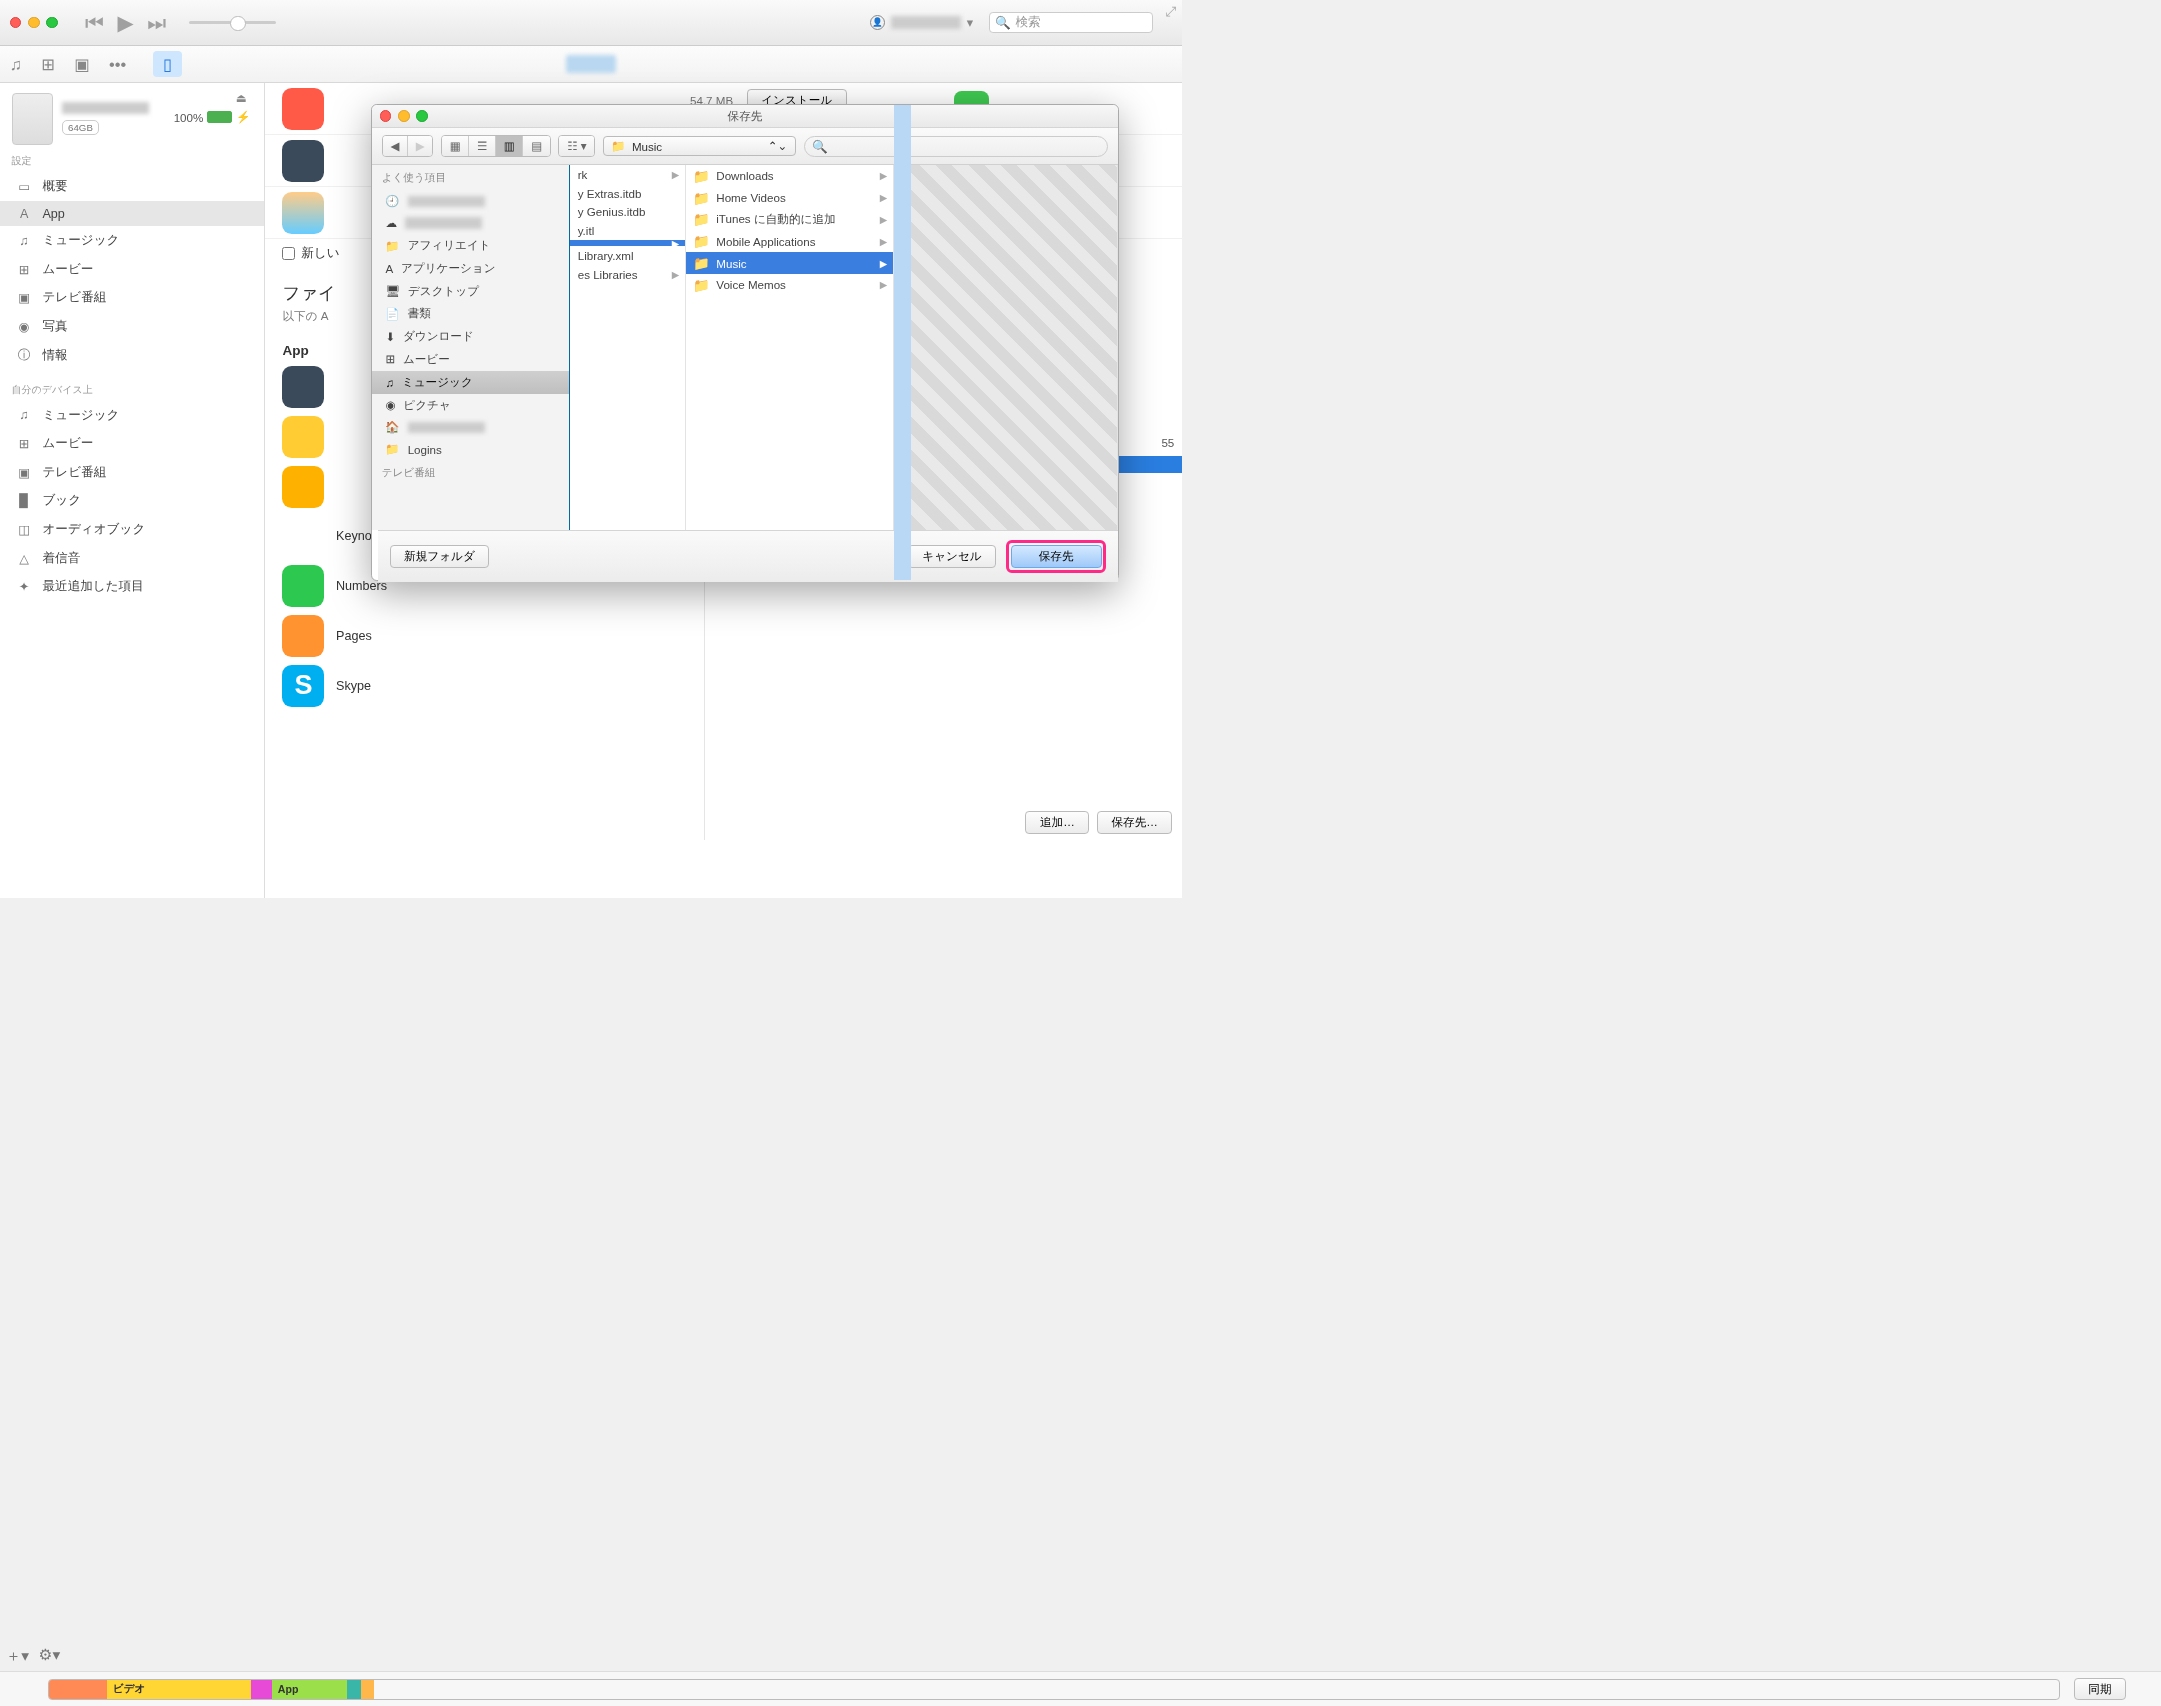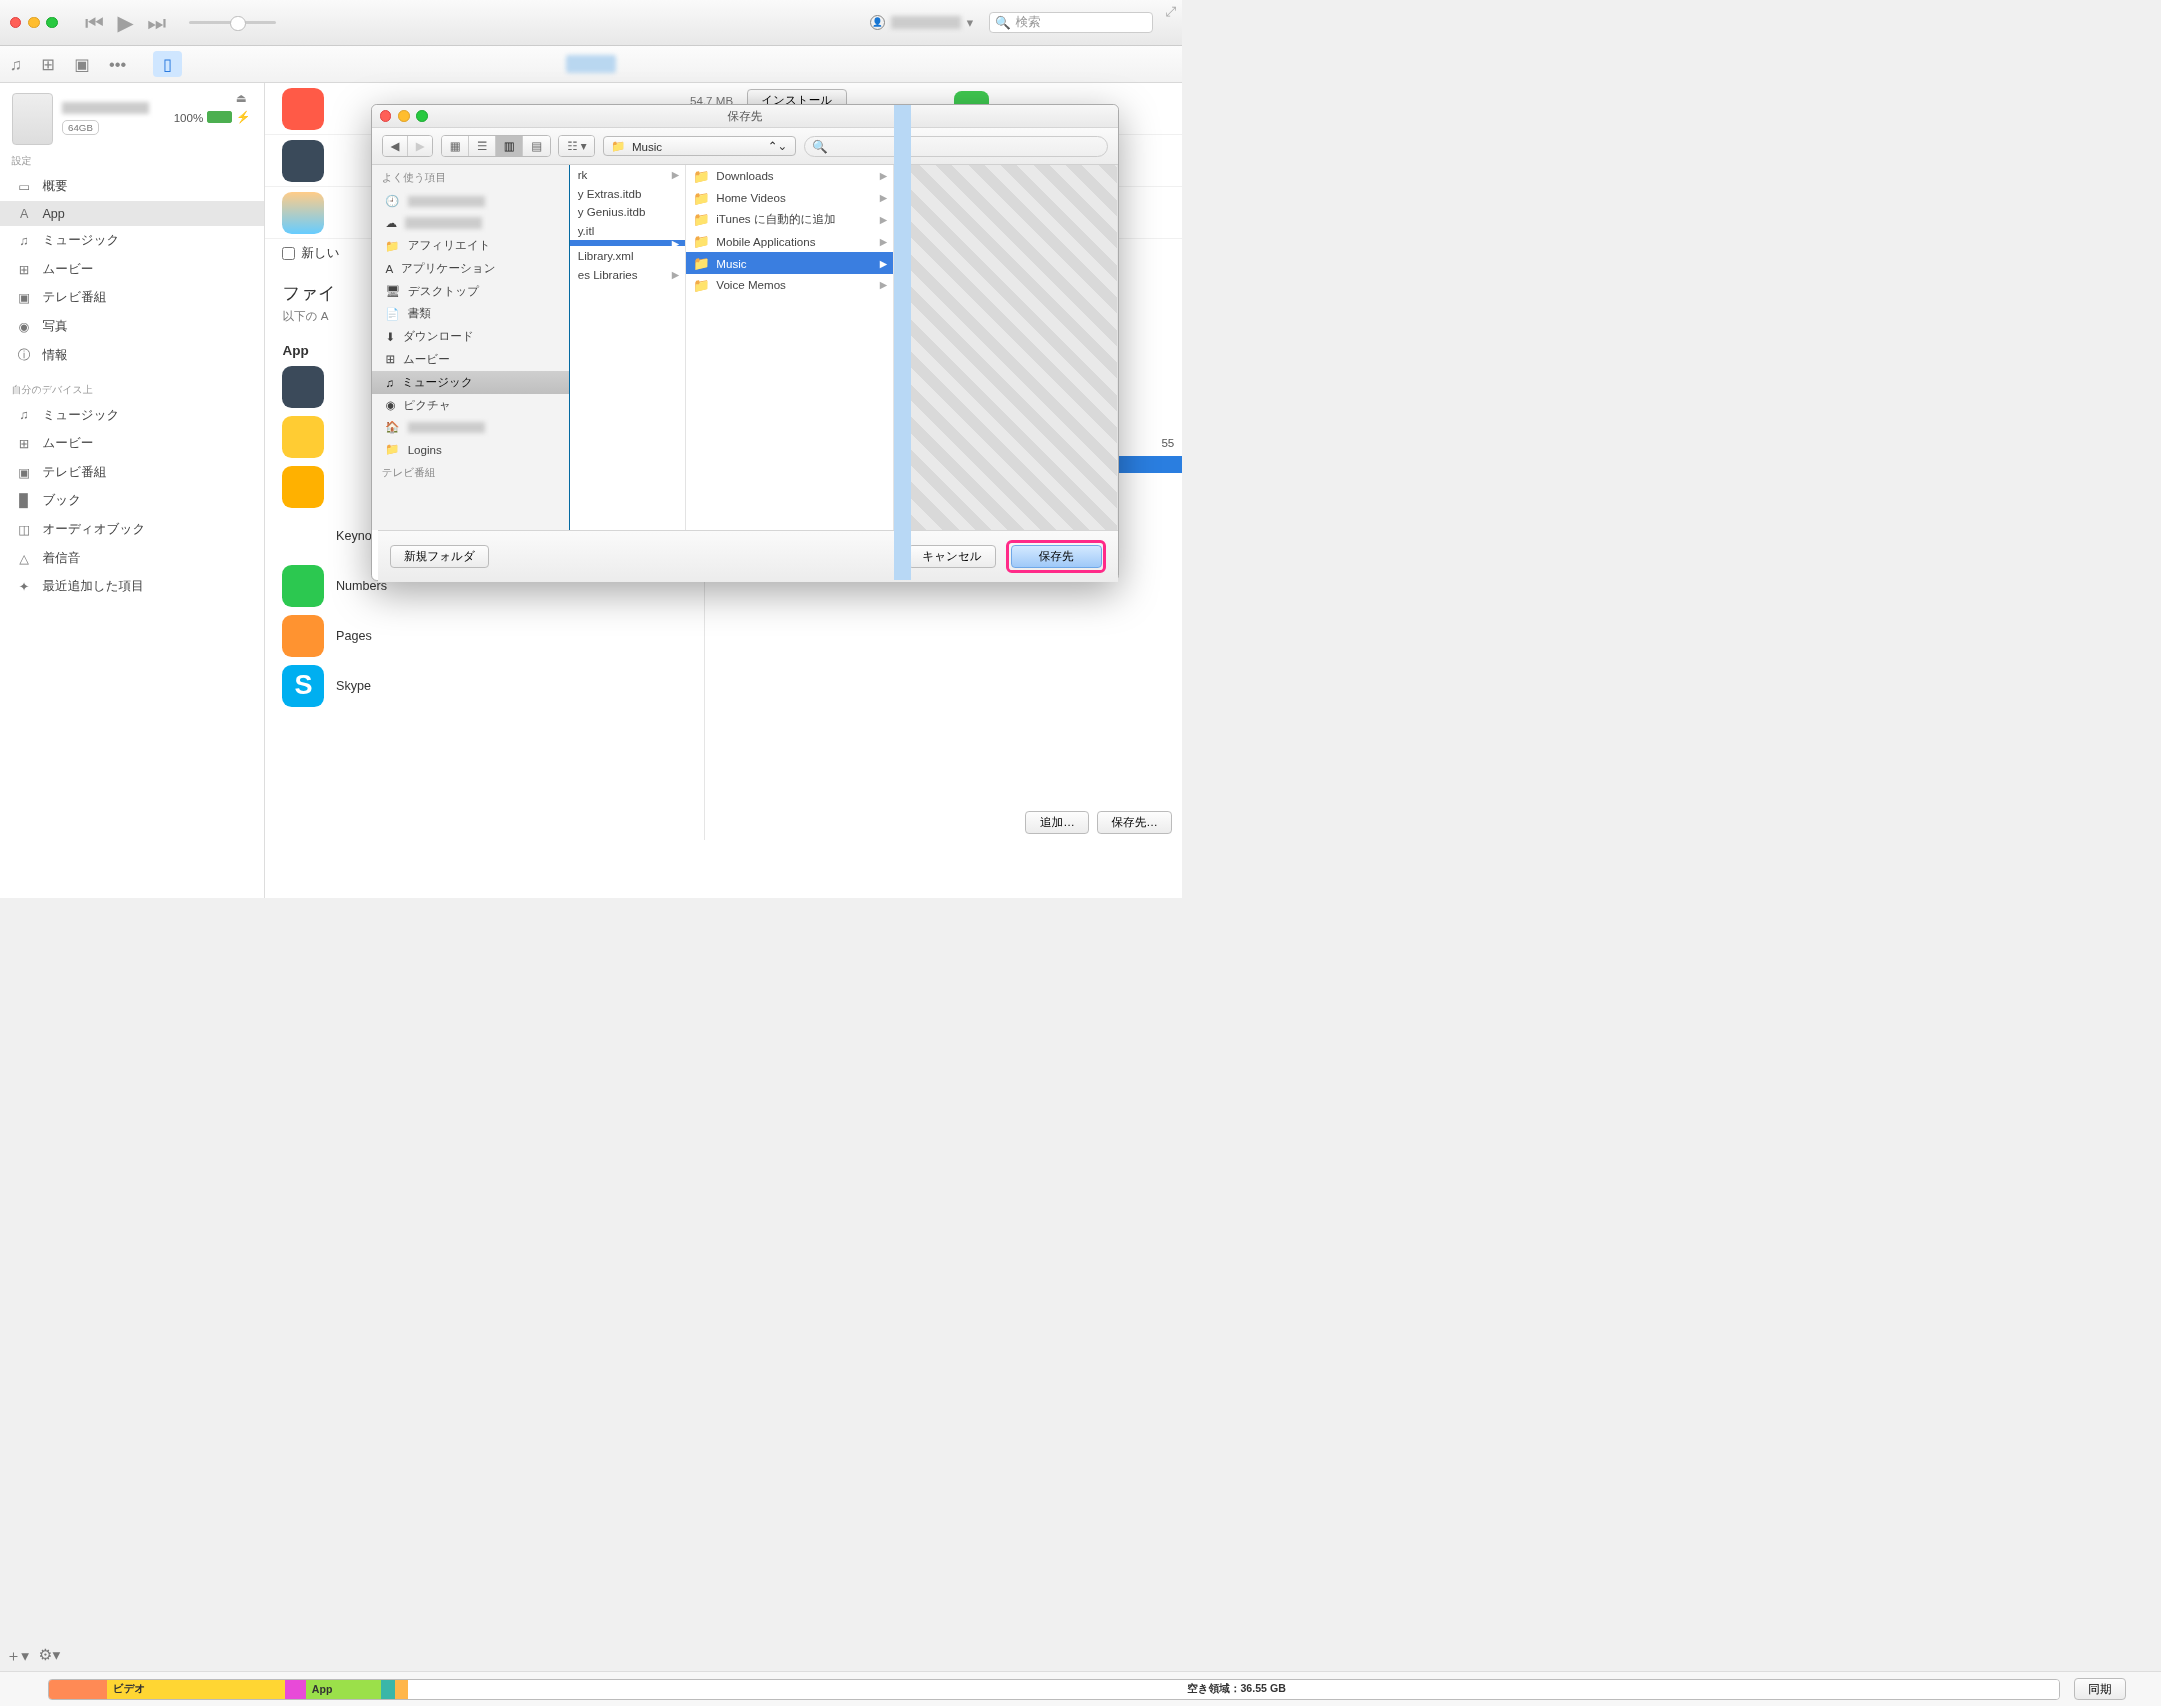--- a/index.html
+++ b/index.html
@@ -280,32 +280,29 @@
 </div>
 
 <div class="addgear">
   <span>＋▾</span>
   <span>⚙▾</span>
 </div>
 
 <div class="bottombar">
   <div class="storage">
     <div class="seg" style="width:58px;background:#ff8a55"></div>
-    <div class="seg" style="width:178px;background:#ffd633">
+    <div class="seg" style="width:144px;background:#ffd633">
         <span>ビデオ</span>
       </div>
     <div class="seg" style="width:21px;background:#e84ad8"></div>
     <div class="seg" style="width:75px;background:#9be04a">
         <span>App</span>
       </div>
     <div class="seg" style="width:13.5px;background:#3ab6a8"></div>
     <div class="seg" style="width:13.5px;background:#ffb64a"></div>
-    <div class="seg" style="flex:1;background:#fff;justify-content:center;font-weight:bold">
-        <span>空き領域：36.55 GB</span>
-      </div>
   </div>
   <button class="btn sync">同期</button>
 </div>
 
 <div class="dialog">
   <div class="dlg-title">
     <div class="traffic">
       <span class="tl-red"></span>
       <span class="tl-yel"></span>
       <span class="tl-grn"></span>

